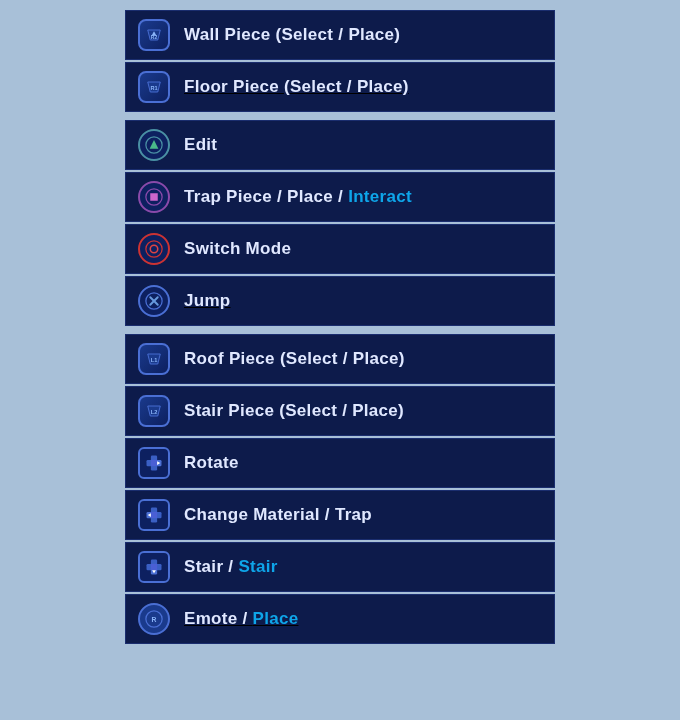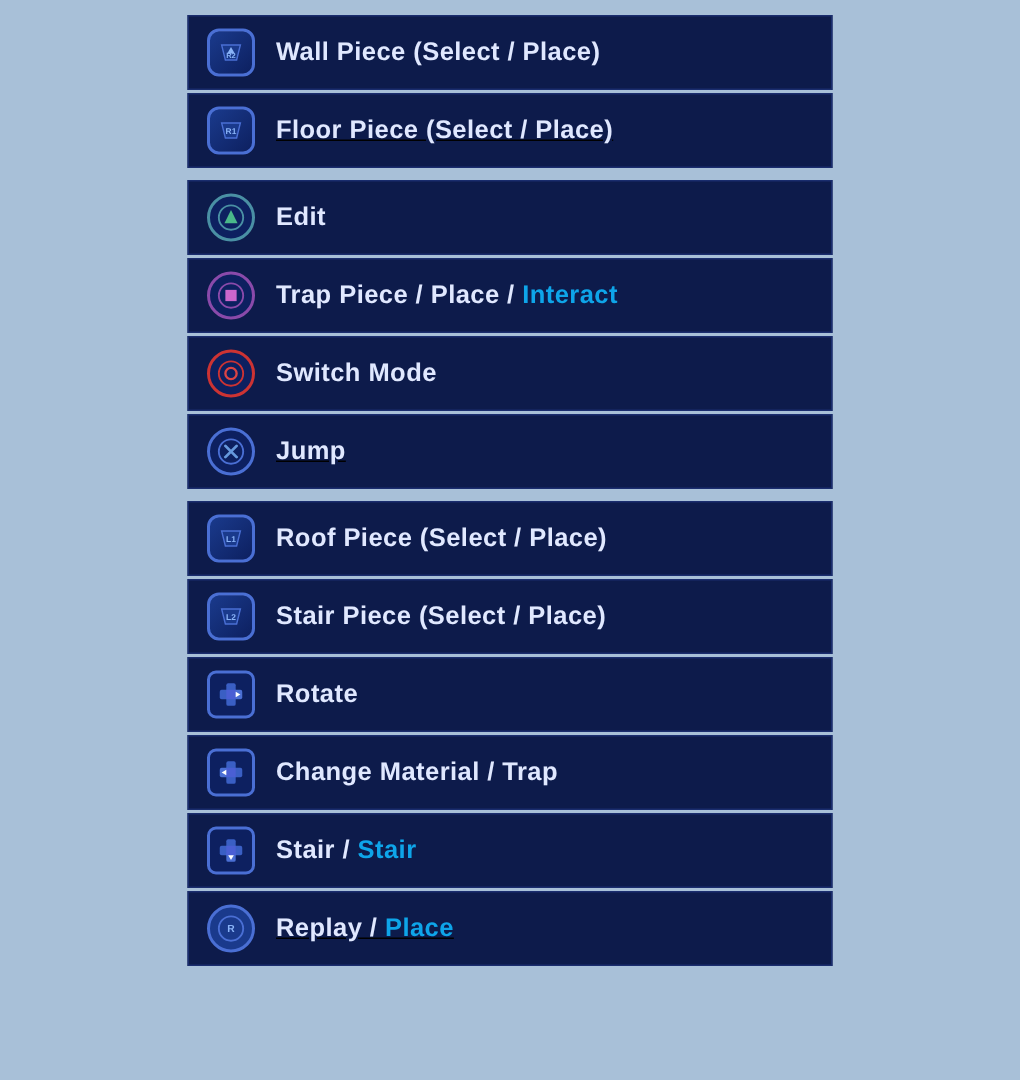--- a/index.html
+++ b/index.html
@@ -250,18 +250,18 @@
       </span>
     </div>
     <div class="control-row">
       <div class="btn-icon btn-r">
         <svg class="icon-svg" viewBox="0 0 32 32" xmlns="http://www.w3.org/2000/svg">
           <circle cx="16" cy="16" r="13" fill="#1a3a8c" stroke="#4a6fd4" stroke-width="2"></circle>
           <text x="16" y="20" text-anchor="middle" fill="#8ab4f8" font-size="11" font-weight="bold">R</text>
         </svg>
       </div>
       <span class="control-label">
-        <span>Replay / </span><span class="highlight">Place</span>
+        <span>Emote / </span><span class="highlight">Place</span>
       </span>
     </div>
   </div>
 
 </div>
 
 </body></html>

